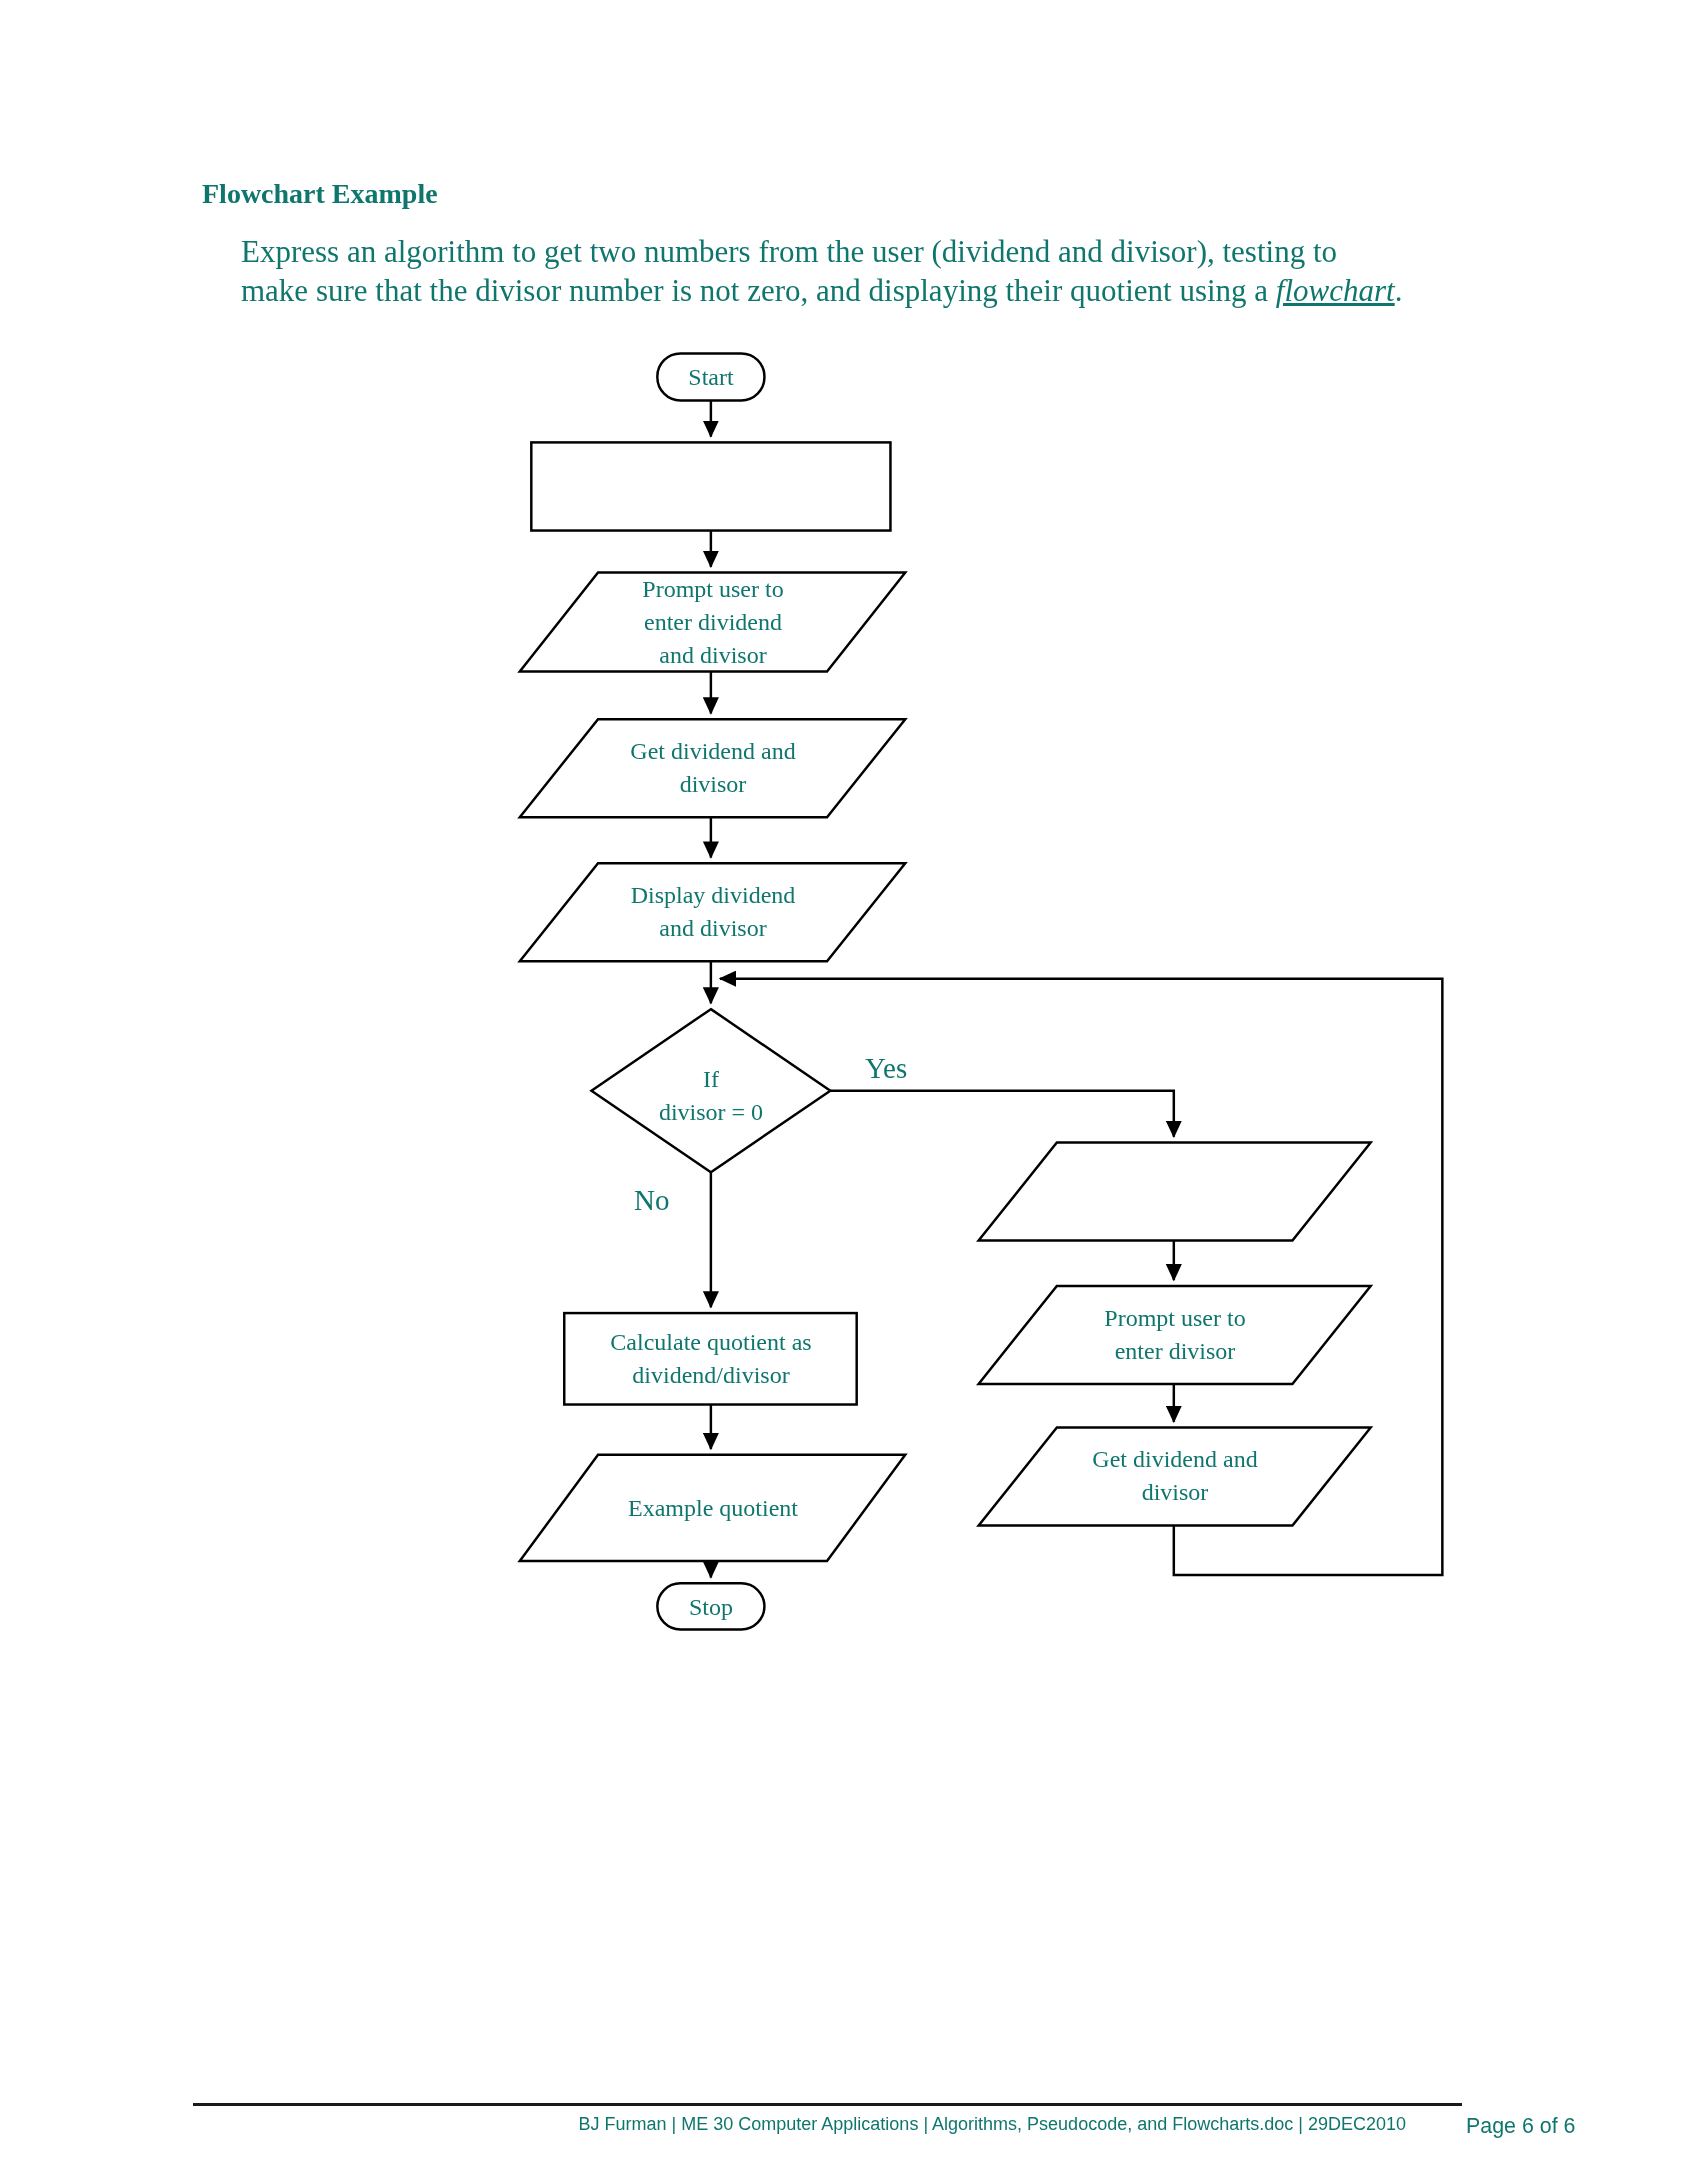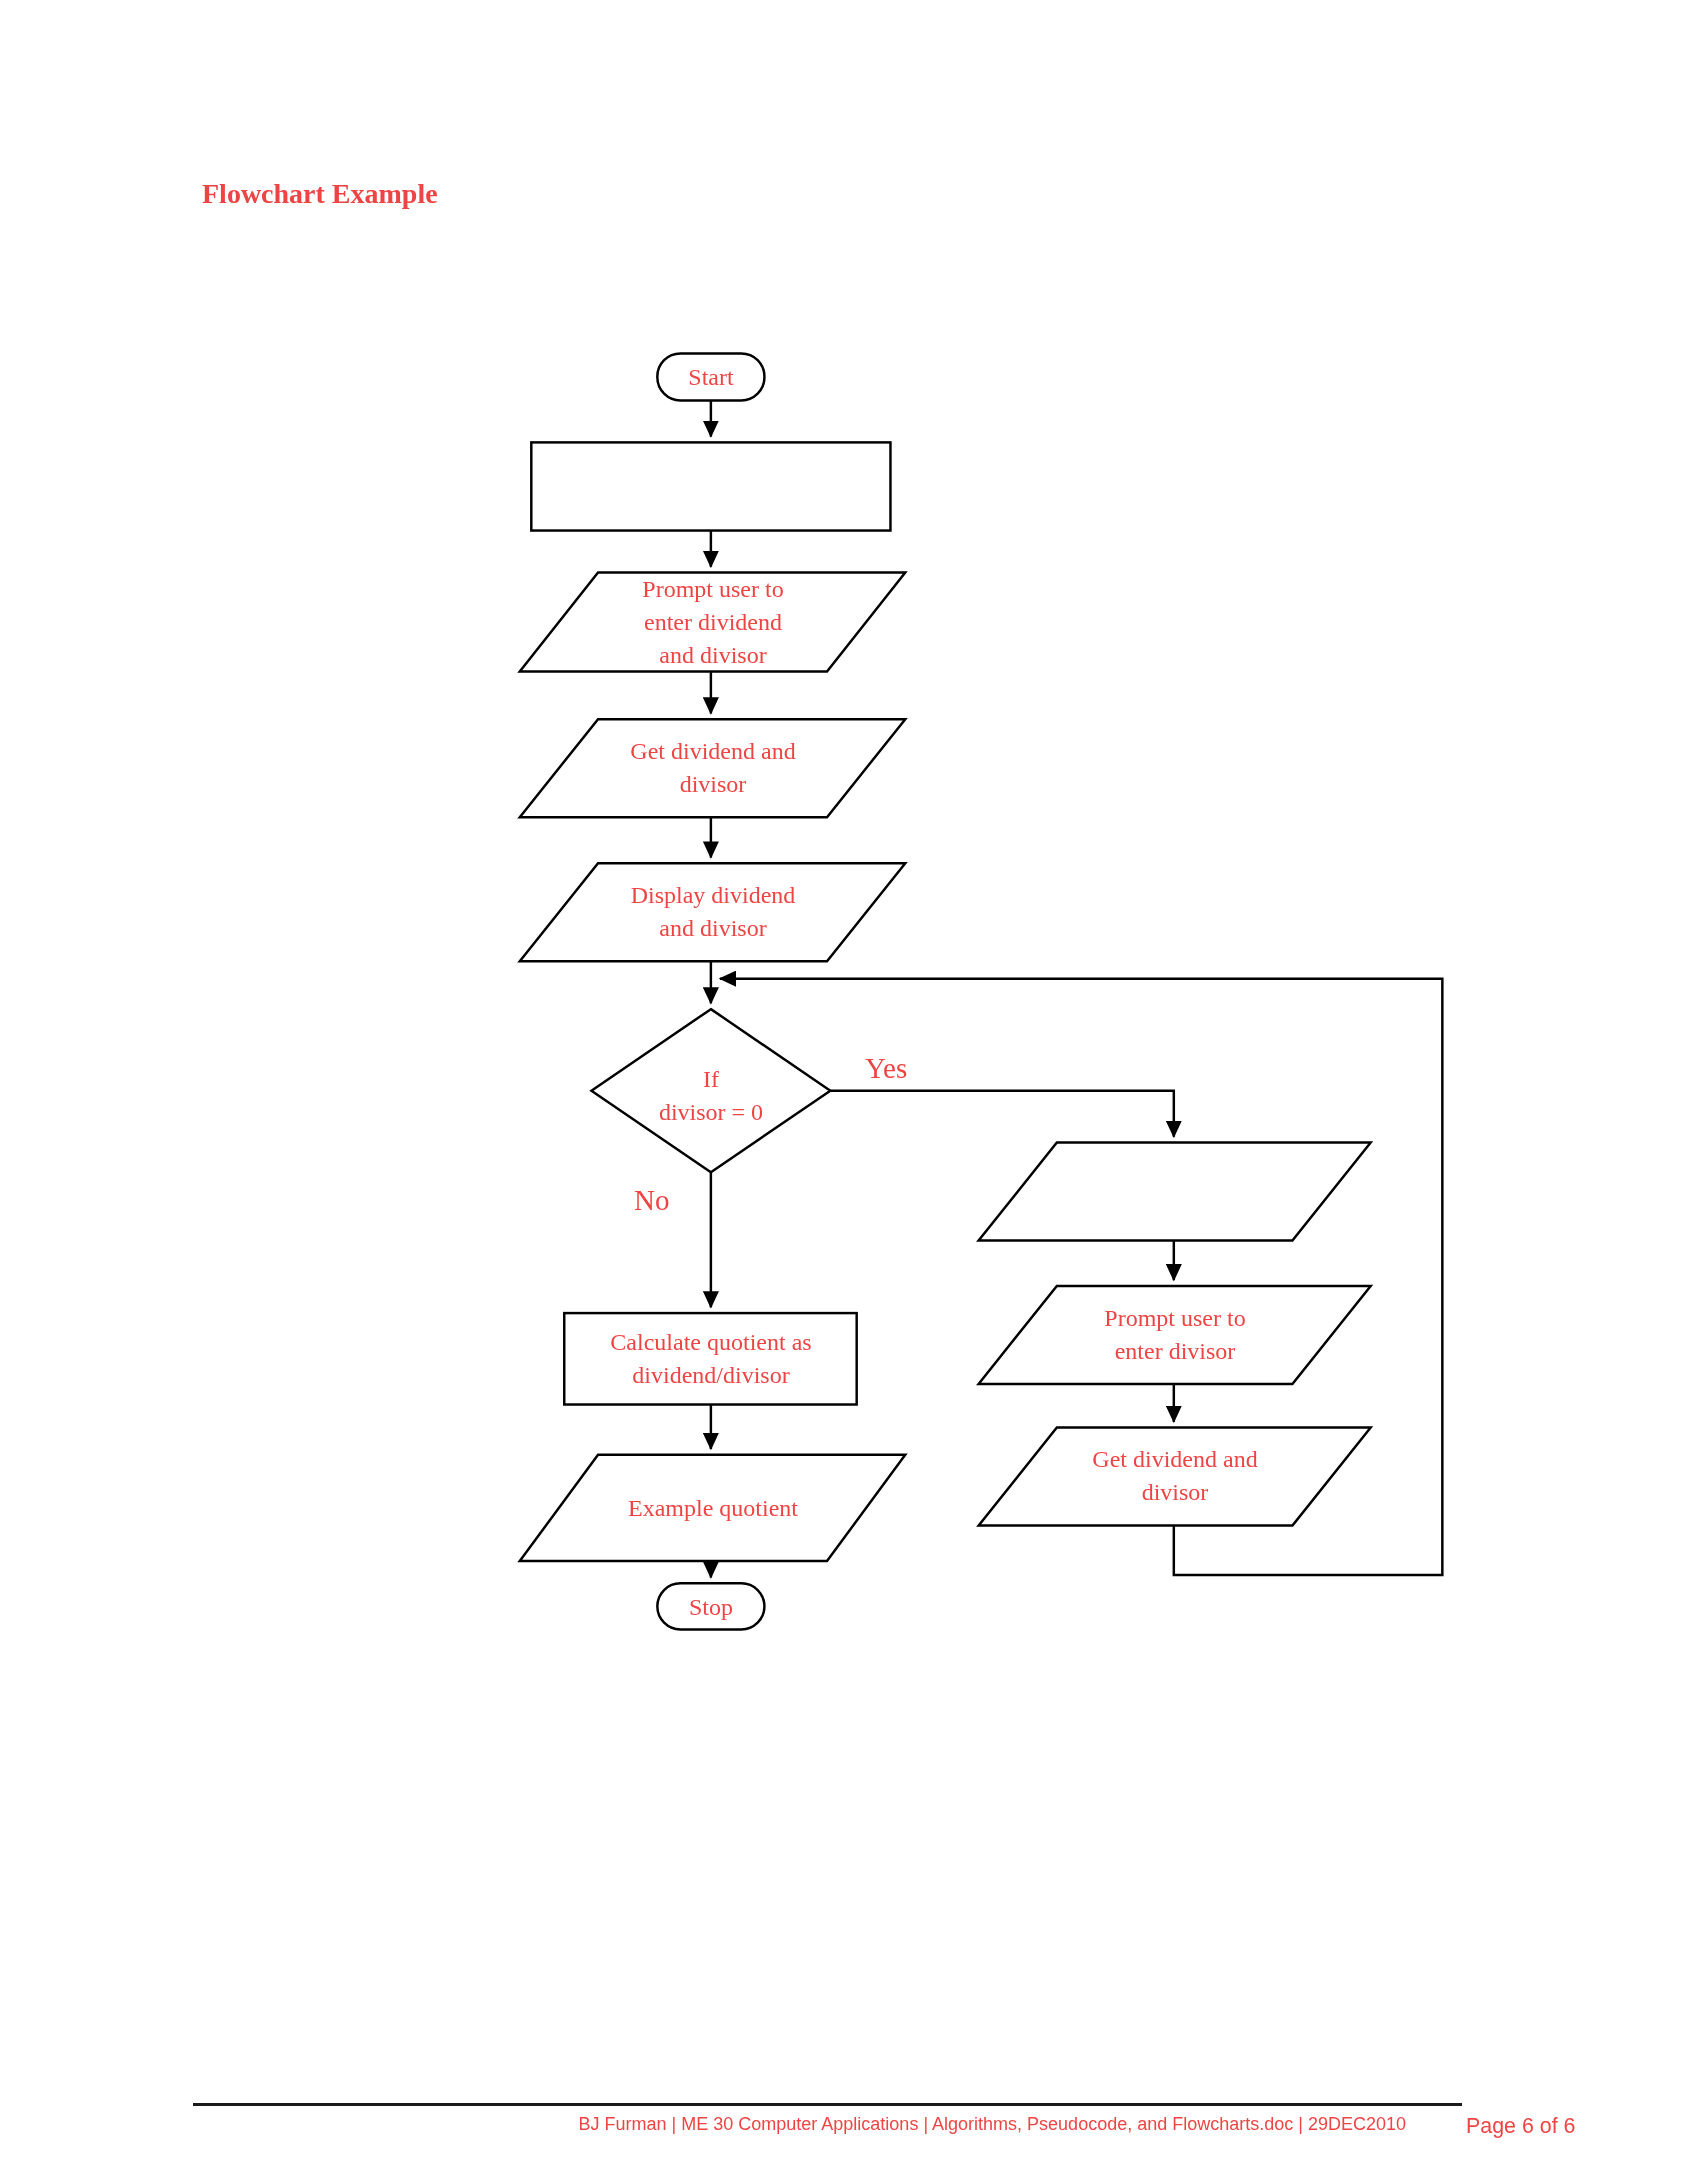--- a/index.html
+++ b/index.html
@@ -1,18 +1,18 @@
 <!DOCTYPE html>
 <html style="font-size:13px"><head>
 <meta charset="utf-8">
 <style>
   html,body { margin:0; padding:0; background:#ffffff; }
   .page {
     position:relative; width:1687px; height:2183px; background:#ffffff;
-    font-family:"Liberation Serif", serif; color:#ef4444; overflow:hidden;
+    font-family:"Liberation Serif", serif; color:#0f766e; overflow:hidden;
   }
   .doc-title {
     position:absolute; left:202px; top:178px;
     font-size:28px; font-weight:bold; white-space:pre;
   }
   .doc-paragraph {
     position:absolute; left:241px; top:232px;
     font-size:31px; line-height:39px; white-space:pre-line;
   }
   .doc-paragraph .em { font-style:italic; text-decoration:underline; }
@@ -35,20 +35,22 @@
     font-family:"Liberation Sans", sans-serif; font-size:21.4px;
   }
 </style>
 </head>
 <body>
 
 <div class="page">
 
   <div class="doc-title">Flowchart Example</div>
 
+  <div class="doc-paragraph"><span>Express an algorithm to get two numbers from the user (dividend and divisor), testing to
+make sure that the divisor number is not zero, and displaying their quotient using a </span><span class="em">flowchart</span><span>.</span></div>
 
   <svg class="flow" width="1687" height="2183" viewBox="0 0 2048 2650">
     <defs>
       <marker id="arrow" markerWidth="7" markerHeight="6.5" refX="6.5" refY="3.25" orient="auto">
         <path d="M0,0 L7,3.25 L0,6.5 Z" fill="#000000"></path>
       </marker>
     </defs>
 
     <g stroke="#000000" stroke-width="3" fill="none">
 

